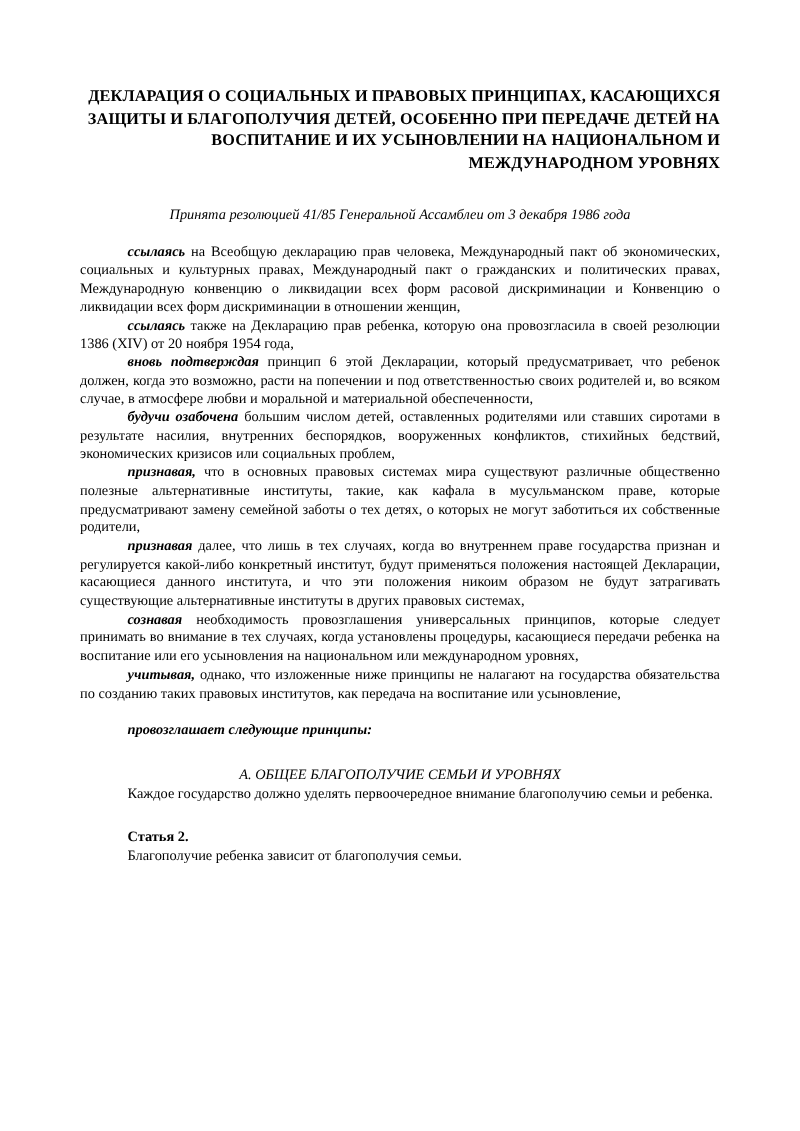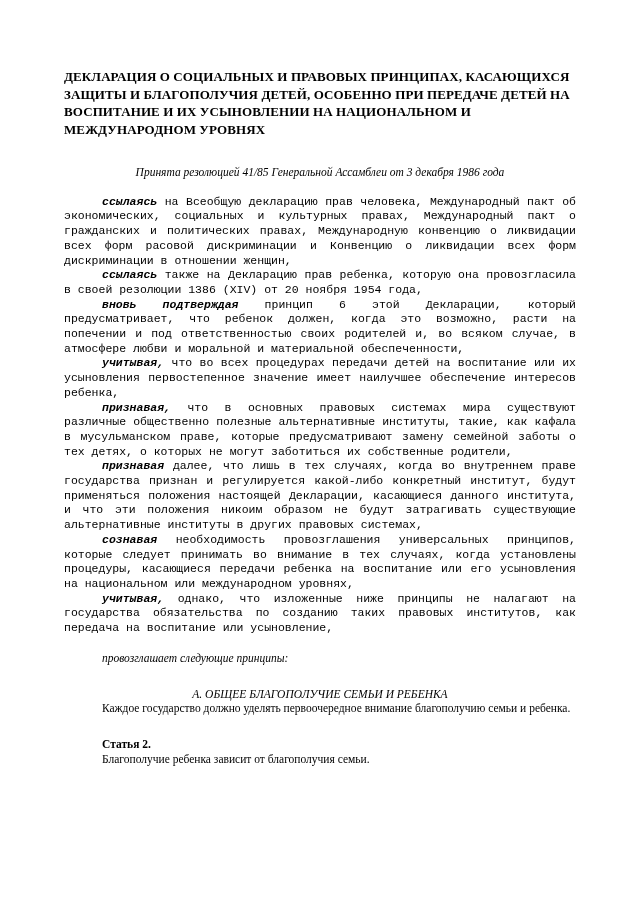--- a/index.html
+++ b/index.html
@@ -14,48 +14,47 @@
     background: #ffffff;
     padding: 68px 64px 40px 64px;
     overflow: hidden;
     font-size: 11.5px;
     line-height: 14.7px;
   }
   .doc-title {
     font-size: 13px;
     line-height: 17.5px;
     font-weight: bold;
-    text-align: left;
+    text-align: right;
     letter-spacing: 0.1px;
   }
   .doc-subtitle {
     margin-top: 27px;
     font-style: italic;
     text-align: center;
   }
   .opening-line {
     margin-top: 18px;
     text-indent: 38px;
     font-weight: bold;
     font-style: italic;
   }
   .para {
     text-align: justify;
     text-indent: 38px;
-    font-family: Liberation Mono, monospace;
   }
   .first-para { margin-top: 15px; }
   .lead {
     font-weight: bold;
     font-style: italic;
   }
   .proclaims-line {
     margin-top: 15px;
     text-indent: 38px;
-    font-weight: normal;
+    font-weight: bold;
     font-style: italic;
   }
   .section-heading {
     margin-top: 21px;
     text-align: center;
     font-style: italic;
   }
   .article-number {
     margin-top: 21px;
     text-indent: 38px;
@@ -75,33 +74,33 @@
 
   <p class="doc-subtitle">Принята резолюцией 41/85 Генеральной Ассамблеи от 3 декабря 1986 года</p>
 
 
   <p class="para first-para"><span class="lead">ссылаясь</span><span> на Всеобщую декларацию прав человека, Международный пакт об экономических, социальных и культурных правах, Международный пакт о гражданских и политических правах, Международную конвенцию о ликвидации всех форм расовой дискриминации и Конвенцию о ликвидации всех форм дискриминации в отношении женщин,</span></p>
 
   <p class="para"><span class="lead">ссылаясь</span><span> также на Декларацию прав ребенка, которую она провозгласила в своей резолюции 1386 (XIV) от 20 ноября 1954 года,</span></p>
 
   <p class="para"><span class="lead">вновь подтверждая</span><span> принцип 6 этой Декларации, который предусматривает, что ребенок должен, когда это возможно, расти на попечении и под ответственностью своих родителей и, во всяком случае, в атмосфере любви и моральной и материальной обеспеченности,</span></p>
 
+  <p class="para"><span class="lead">будучи озабочена</span><span> большим числом детей, оставленных родителями или ставших сиротами в результате насилия, внутренних беспорядков, вооруженных конфликтов, стихийных бедствий, экономических кризисов или социальных проблем,</span></p>
 
-  <p class="para"><span class="lead">учитывая,</span><span> что во всех процедурах передачи детей на воспитание или их усыновления первостепенное значение имеет наилучшее обеспечение интересов ребенка,</span></p>
 
   <p class="para"><span class="lead">признавая,</span><span> что в основных правовых системах мира существуют различные общественно полезные альтернативные институты, такие, как кафала в мусульманском праве, которые предусматривают замену семейной заботы о тех детях, о которых не могут заботиться их собственные родители,</span></p>
 
   <p class="para"><span class="lead">признавая</span><span> далее, что лишь в тех случаях, когда во внутреннем праве государства признан и регулируется какой-либо конкретный институт, будут применяться положения настоящей Декларации, касающиеся данного института, и что эти положения никоим образом не будут затрагивать существующие альтернативные институты в других правовых системах,</span></p>
 
   <p class="para"><span class="lead">сознавая</span><span> необходимость провозглашения универсальных принципов, которые следует принимать во внимание в тех случаях, когда установлены процедуры, касающиеся передачи ребенка на воспитание или его усыновления на национальном или международном уровнях,</span></p>
 
   <p class="para"><span class="lead">учитывая,</span><span> однако, что изложенные ниже принципы не налагают на государства обязательства по созданию таких правовых институтов, как передача на воспитание или усыновление,</span></p>
 
   <p class="proclaims-line">провозглашает следующие принципы:</p>
 
-  <p class="section-heading">А.  ОБЩЕЕ БЛАГОПОЛУЧИЕ СЕМЬИ И РЕБЕНКА</p>
+  <p class="section-heading">А.  ОБЩЕЕ БЛАГОПОЛУЧИЕ СЕМЬИ И УРОВНЯХ</p>
 
   <p class="article-text">Каждое государство должно уделять первоочередное внимание благополучию семьи и ребенка.</p>
 
   <p class="article-number">Статья 2.</p>
   <p class="article-text">Благополучие ребенка зависит от благополучия семьи.</p>
 
 </div>
 
 </body></html>

